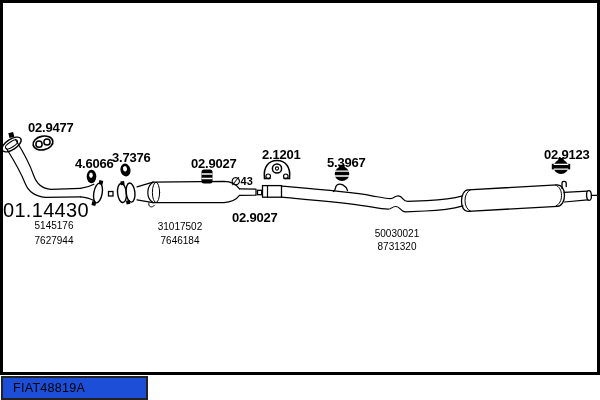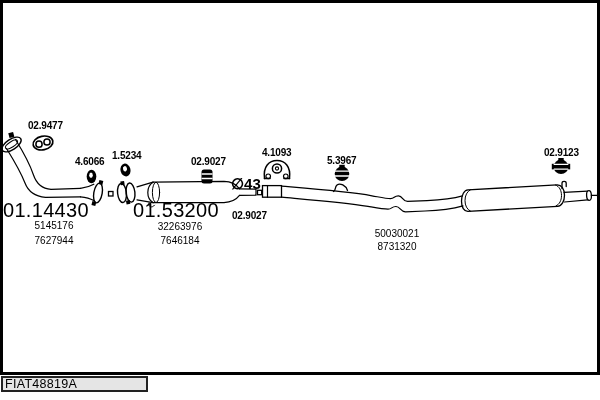--- a/index.html
+++ b/index.html
@@ -6,28 +6,28 @@
   #stage{
     position:relative;width:600px;height:400px;background:#ffffff;overflow:hidden;
     font-family:"Liberation Sans",sans-serif;color:#000;
   }
   .frame{
     position:absolute;left:0;top:0;width:600px;height:375px;
     border:3px solid #000;box-sizing:border-box;background:#fff;
   }
   svg.draw{position:absolute;left:0;top:0;width:600px;height:400px;}
   .lbl{position:absolute;white-space:nowrap;line-height:1;color:#000;}
-  .code-sm{font-size:10px;font-weight:bold;letter-spacing:-0.2px;}
+  .code-sm{font-size:13px;font-weight:bold;letter-spacing:-0.2px;}
   .code-lg{font-size:20px;font-weight:normal;letter-spacing:0.3px;}
   .pn{font-size:10px;width:70px;text-align:center;}
-  .phi{font-size:15px;font-weight:bold;}
+  .phi{font-size:11px;font-weight:bold;}
   .code-box{
-    position:absolute;left:1px;top:376px;width:147px;height:16px;
-    border:2px solid #222;box-sizing:border-box;background:#e5e5e5;
-    display:flex;align-items:center;padding-left:2px;
+    position:absolute;left:1px;top:376px;width:147px;height:24px;
+    border:2px solid #222;box-sizing:border-box;background:#1d4ed8;
+    display:flex;align-items:center;padding-left:10px;
     font-size:12.5px;letter-spacing:0.3px;
   }
 </style>
 </head>
 <body>
 
 <div id="stage">
 
   <div class="frame"></div>
 
@@ -126,35 +126,34 @@
       <rect x="551.8" y="163.8" width="3.4" height="5.6" fill="#000" stroke="none"></rect>
       <rect x="566.8" y="163.8" width="3.4" height="5.6" fill="#000" stroke="none"></rect>
       <circle cx="561" cy="166.8" r="7.3" fill="#000" stroke="none"></circle>
       <line x1="554.2" y1="164.4" x2="567.8" y2="164.4" stroke="#fff" stroke-width="1.2"></line>
       <line x1="554.2" y1="169.2" x2="567.8" y2="169.2" stroke="#fff" stroke-width="1.2"></line>
     </g>
   </svg>
 
   <div class="lbl code-sm" style="left:28px;top:121px">02.9477</div>
   <div class="lbl code-sm" style="left:75px;top:157px">4.6066</div>
-  <div class="lbl code-sm" style="left:112px;top:151px">1.5234</div>
+  <div class="lbl code-sm" style="left:112px;top:151px">3.7376</div>
   <div class="lbl code-sm" style="left:191px;top:157px">02.9027</div>
-  <div class="lbl code-sm" style="left:262px;top:148px">4.1093</div>
+  <div class="lbl code-sm" style="left:262px;top:148px">2.1201</div>
   <div class="lbl code-sm" style="left:327px;top:156px">5.3967</div>
   <div class="lbl code-sm" style="left:544px;top:148px">02.9123</div>
   <div class="lbl code-sm" style="left:232px;top:211px">02.9027</div>
 
   <div class="lbl phi" style="left:231px;top:176px">∅43</div>
 
   <div class="lbl code-lg" style="left:3px;top:200px">01.14430</div>
-  <div class="lbl code-lg" style="left:133px;top:200px">01.53200</div>
 
   <div class="lbl pn" style="left:19px;top:221px">5145176</div>
   <div class="lbl pn" style="left:19px;top:236px">7627944</div>
-  <div class="lbl pn" style="left:145px;top:222px">32263976</div>
+  <div class="lbl pn" style="left:145px;top:222px">31017502</div>
   <div class="lbl pn" style="left:145px;top:236px">7646184</div>
   <div class="lbl pn" style="left:362px;top:229px">50030021</div>
   <div class="lbl pn" style="left:362px;top:242px">8731320</div>
 
   <div class="code-box">
     <span>FIAT48819A</span>
   </div>
 
 </div>
 

